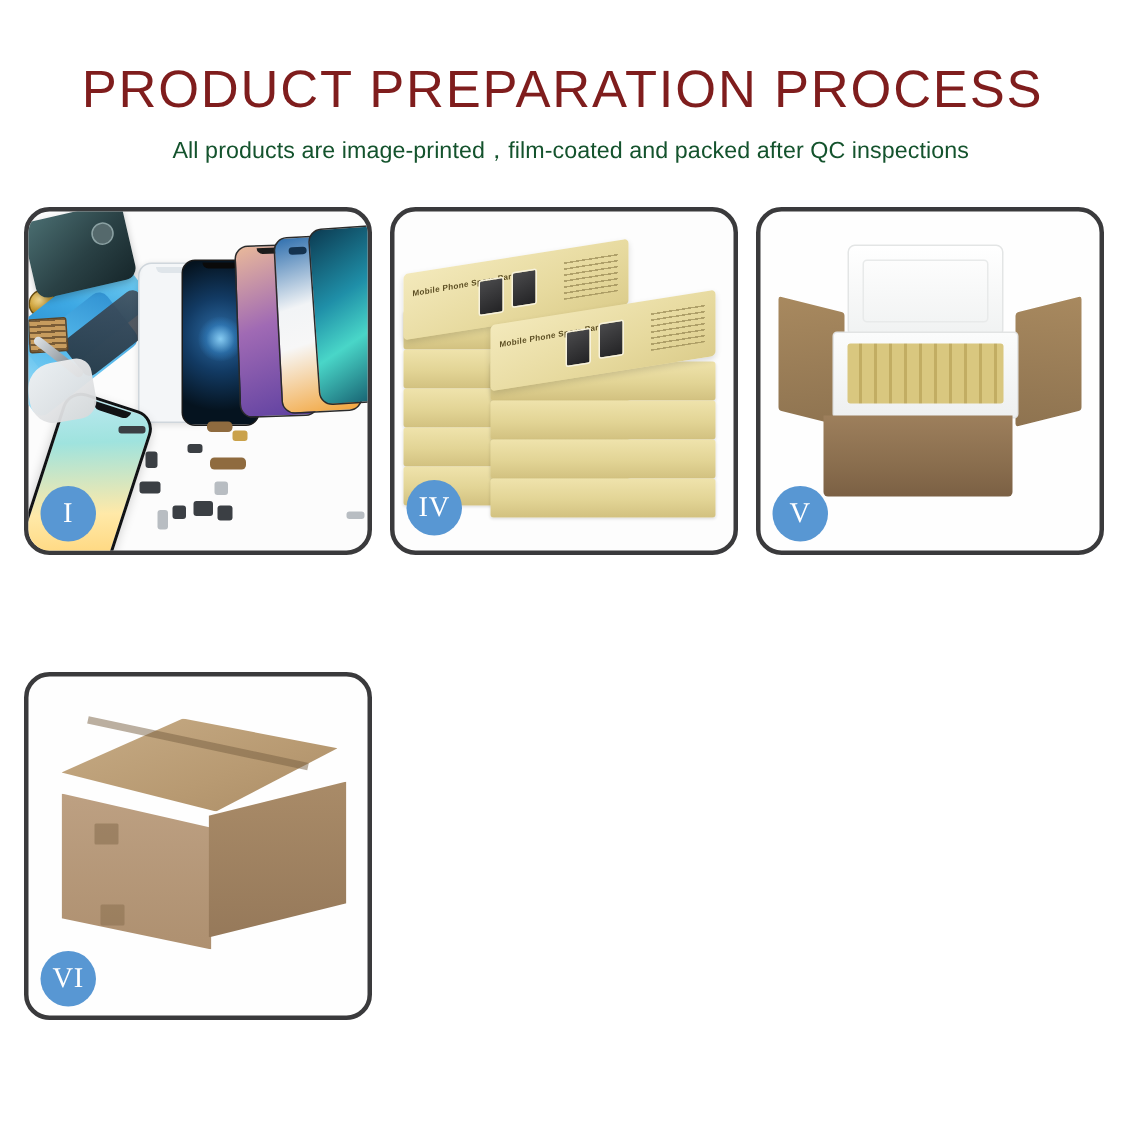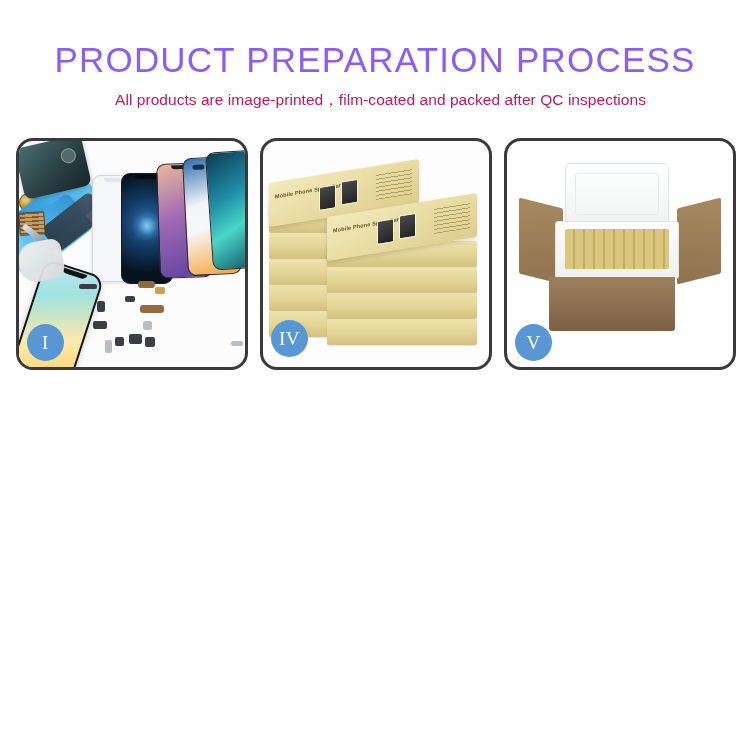--- a/index.html
+++ b/index.html
@@ -17,30 +17,30 @@
   .page { width: 750px; height: 750px; position: relative; }
 
   
   .header { text-align: center; padding-top: 42px; }
 
   .main-title {
     font-family: "Liberation Sans", sans-serif;
     font-size: 35px;
     font-weight: 400;
     letter-spacing: 1.2px;
-    color: #8b5cf6;
+    color: #7f1d1d;
     line-height: 1.0;
   }
 
   .subtitle {
     margin-top: 13px;
     font-family: "Liberation Sans", sans-serif;
     font-size: 15.5px;
     font-weight: 400;
-    color: #be185d;
+    color: #14532d;
     letter-spacing: 0.05px;
     padding-left: 11px;
   }
 
   
   .grid {
     position: absolute;
     top: 138px;
     left: 16px;
     width: 720px;
@@ -553,15 +553,26 @@
         <div class="carton-flap-l"></div>
         <div class="carton-flap-r"></div>
         <div class="foam-lid"></div>
         <div class="foam-body"></div>
         <div class="yboxes"></div>
         <div class="carton-front"></div>
       </div>
       <div class="badge">V</div>
     </div>
 
+    <div class="panel p6">
+      <div class="panel-stage">
+        <div class="c6-top"></div>
+        <div class="c6-front"></div>
+        <div class="c6-side"></div>
+        <div class="c6-seam"></div>
+        <div class="c6-tape1"></div>
+        <div class="c6-tape2"></div>
+      </div>
+      <div class="badge">VI</div>
+    </div>
 
   </div>
 </div>
 
 </body></html>

